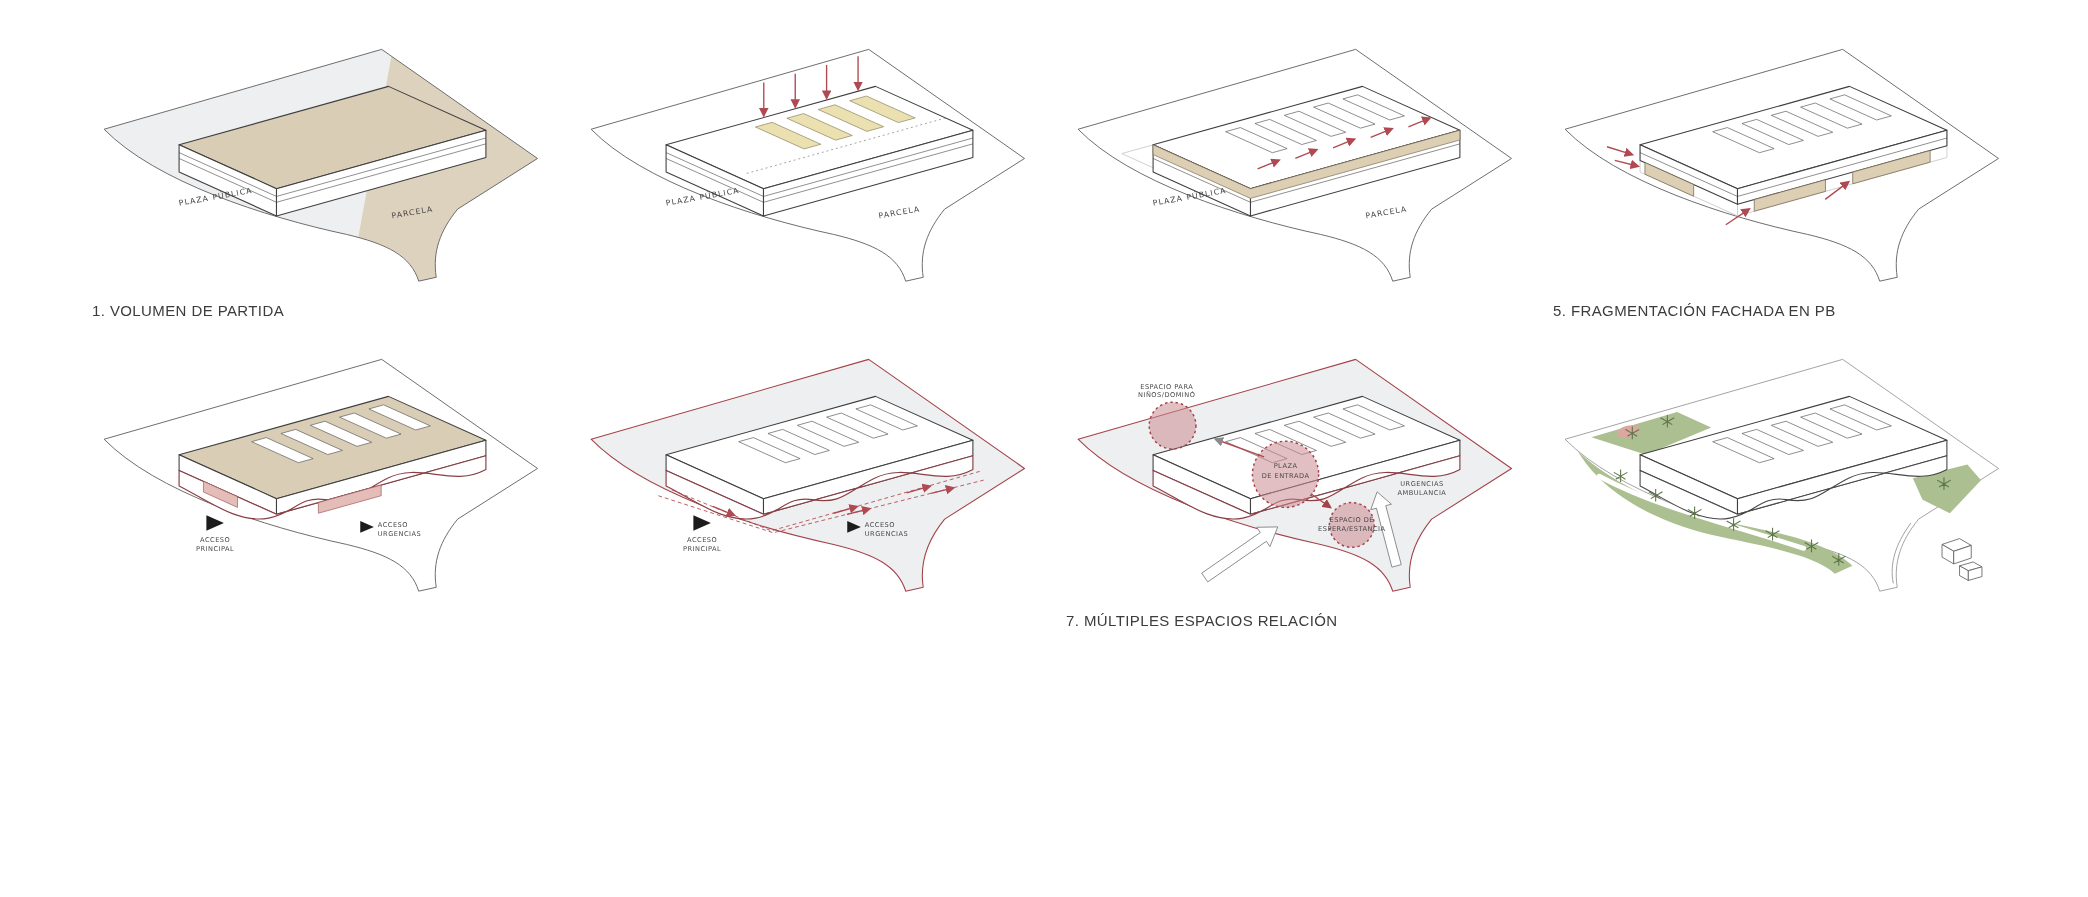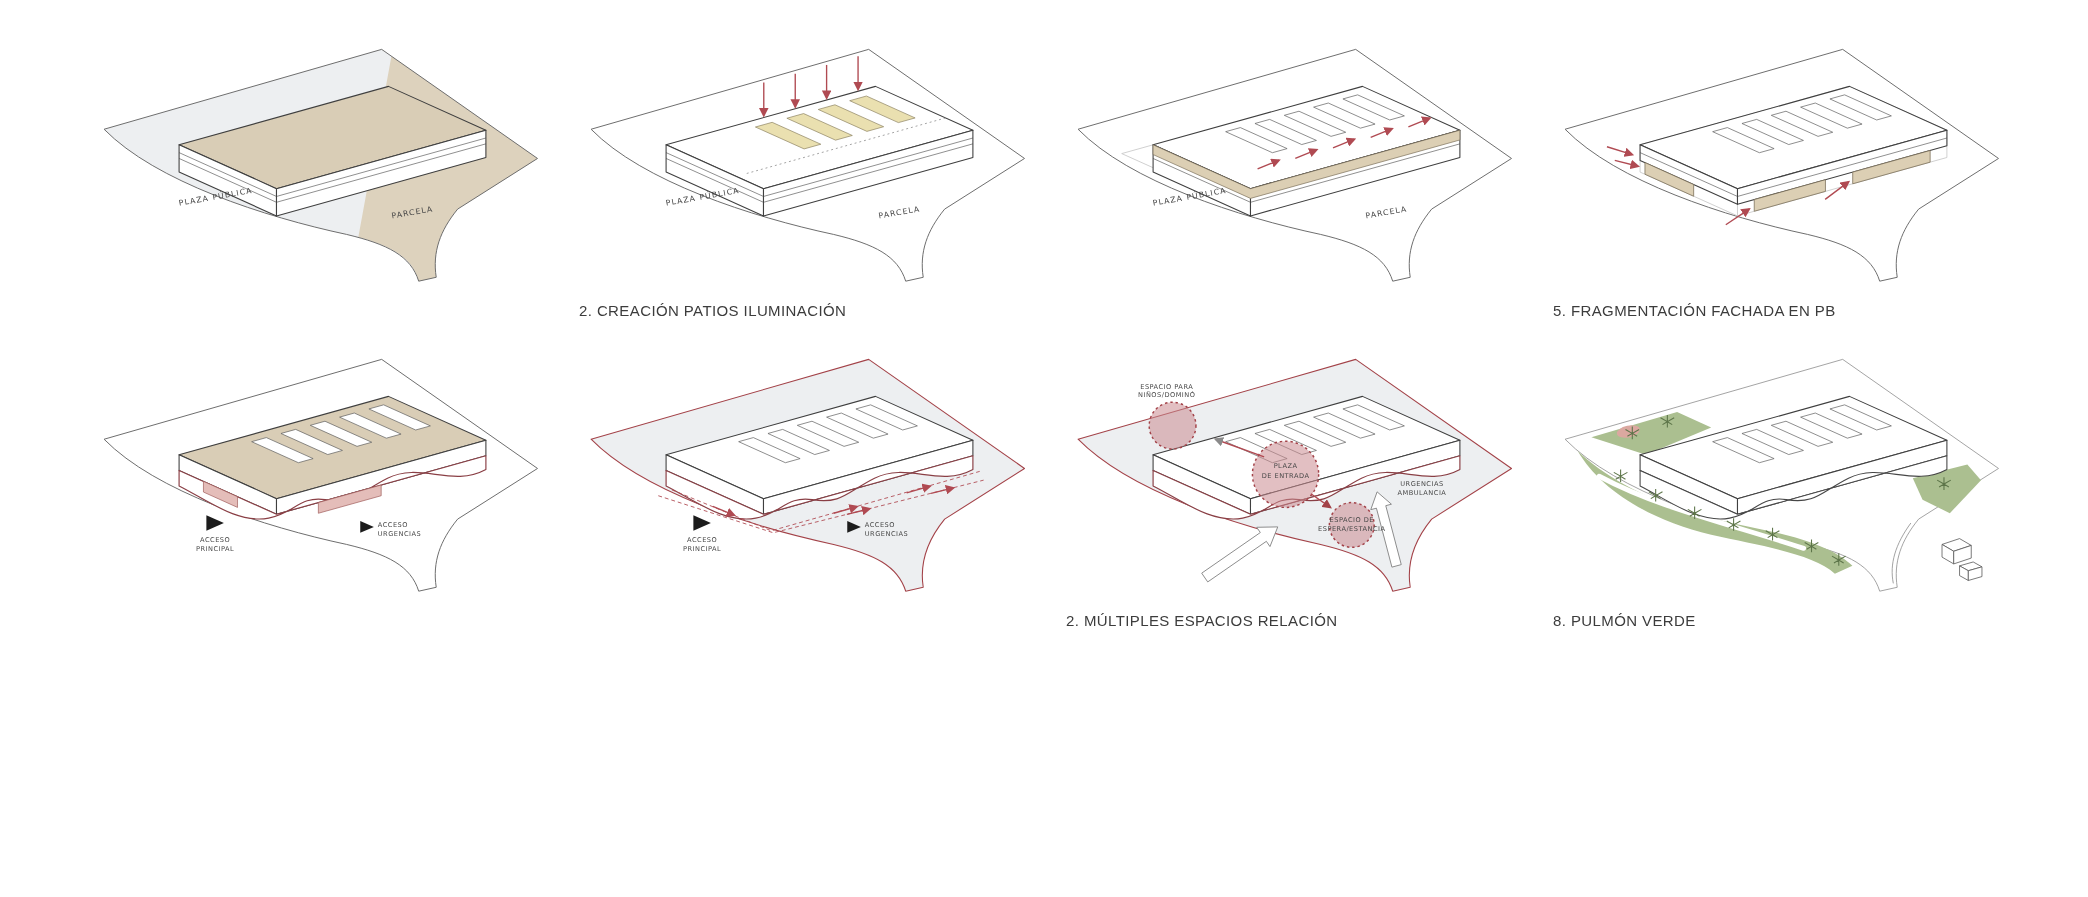--- a/index.html
+++ b/index.html
@@ -58,20 +58,21 @@
       <g>
         <path class="b-top-beige" d="M112,126 L327,66 L427,111 L212,171 Z"></path>
         <path class="b-face" d="M112,126 L212,171 L212,199 L112,154 Z"></path>
         <path class="b-face" d="M212,171 L427,111 L427,139 L212,199 Z"></path>
         <path class="b-line" d="M112,134 L212,179 L427,119"></path>
         <path class="b-line" d="M112,140 L212,185 L427,125"></path>
       </g>
       <text class="hand" transform="translate(150,182) rotate(-10)" text-anchor="middle">PLAZA PÚBLICA</text>
       <text class="hand" transform="translate(352,198) rotate(-10)" text-anchor="middle">PARCELA</text>
     </svg>
+    <div class="caption">1. VOLUMEN DE PARTIDA</div>
   </section>
 
   <section class="panel">
     <svg viewBox="0 0 500 277">
       <defs>
         <marker id="m2" viewBox="0 0 10 10" refX="8" refY="5" markerWidth="7" markerHeight="7" orient="auto">
           <path d="M0,0 L10,5 L0,10 Z" fill="#b04a52"></path>
         </marker>
       </defs>
       <path class="s-outline" d="M35,110 L320,28 L480,140 L398,192 C380,214 372,236 376,262 L358,266 C350,240 326,228 284,218 C200,200 88,164 35,110 Z"></path>
@@ -89,21 +90,20 @@
       </g>
       <g>
         <line class="r-arrow" x1="212.3" y1="62" x2="212.3" y2="96" marker-end="url(#m2)"></line>
         <line class="r-arrow" x1="244.6" y1="53" x2="244.6" y2="87" marker-end="url(#m2)"></line>
         <line class="r-arrow" x1="276.8" y1="44" x2="276.8" y2="78" marker-end="url(#m2)"></line>
         <line class="r-arrow" x1="309.1" y1="35" x2="309.1" y2="69" marker-end="url(#m2)"></line>
       </g>
       <text class="hand" transform="translate(150,182) rotate(-10)" text-anchor="middle">PLAZA PÚBLICA</text>
       <text class="hand" transform="translate(352,198) rotate(-10)" text-anchor="middle">PARCELA</text>
     </svg>
-    <div class="caption">2. CREACIÓN PATIOS ILUMINACIÓN</div>
   </section>
 
   <section class="panel">
     <svg viewBox="0 0 500 277">
       <defs>
         <marker id="m3" viewBox="0 0 10 10" refX="8" refY="5" markerWidth="7" markerHeight="7" orient="auto">
           <path d="M0,0 L10,5 L0,10 Z" fill="#b04a52"></path>
         </marker>
       </defs>
       <path class="s-outline" d="M35,110 L320,28 L480,140 L398,192 C380,214 372,236 376,262 L358,266 C350,240 326,228 284,218 C200,200 88,164 35,110 Z"></path>
@@ -277,21 +277,21 @@
         <text class="hand-sm" x="126" y="58" text-anchor="middle">ESPACIO PARA</text>
         <text class="hand-sm" x="126" y="67" text-anchor="middle">NIÑOS/DOMINÓ</text>
         <text class="hand-sm" x="248" y="140" text-anchor="middle">PLAZA</text>
         <text class="hand-sm" x="248" y="150" text-anchor="middle">DE ENTRADA</text>
         <text class="hand-sm" x="316" y="195" text-anchor="middle">ESPACIO DE</text>
         <text class="hand-sm" x="316" y="204" text-anchor="middle">ESPERA/ESTANCIA</text>
         <text class="hand-sm" x="388" y="158" text-anchor="middle">URGENCIAS</text>
         <text class="hand-sm" x="388" y="167" text-anchor="middle">AMBULANCIA</text>
       </g>
     </svg>
-    <div class="caption">2. MÚLTIPLES ESPACIOS RELACIÓN</div>
+    <div class="caption">7. MÚLTIPLES ESPACIOS RELACIÓN</div>
   </section>
 
   <section class="panel">
     <svg viewBox="0 0 500 277">
       <defs>
         <g id="tree8" class="tree">
           <path d="M-7,-4 L0,0 L7,-4 M-5,3 L0,0 L5,3 M0,-7 L0,0 M0,0 L0,6"></path>
         </g>
       </defs>
       <path class="s-outline-thin" d="M35,110 L320,28 L480,140 L398,192 C380,214 372,236 376,262 L358,266 C350,240 326,228 284,218 C200,200 88,164 35,110 Z"></path>
@@ -328,17 +328,16 @@
       </g>
       <g>
         <path class="cube" d="M422,218 L440,212 L452,219 L434,225 Z"></path>
         <path class="cube" d="M422,218 L422,231 L434,238 L434,225 Z"></path>
         <path class="cube" d="M434,225 L434,238 L452,232 L452,219 Z"></path>
         <path class="cube" d="M440,240 L454,236 L463,241 L449,245 Z"></path>
         <path class="cube" d="M440,240 L440,250 L449,255 L449,245 Z"></path>
         <path class="cube" d="M449,245 L449,255 L463,251 L463,241 Z"></path>
       </g>
     </svg>
-    <div class="caption">8. PULMÓN VERDE</div>
   </section>
 
 </div>
 </div>
 
 </body></html>

